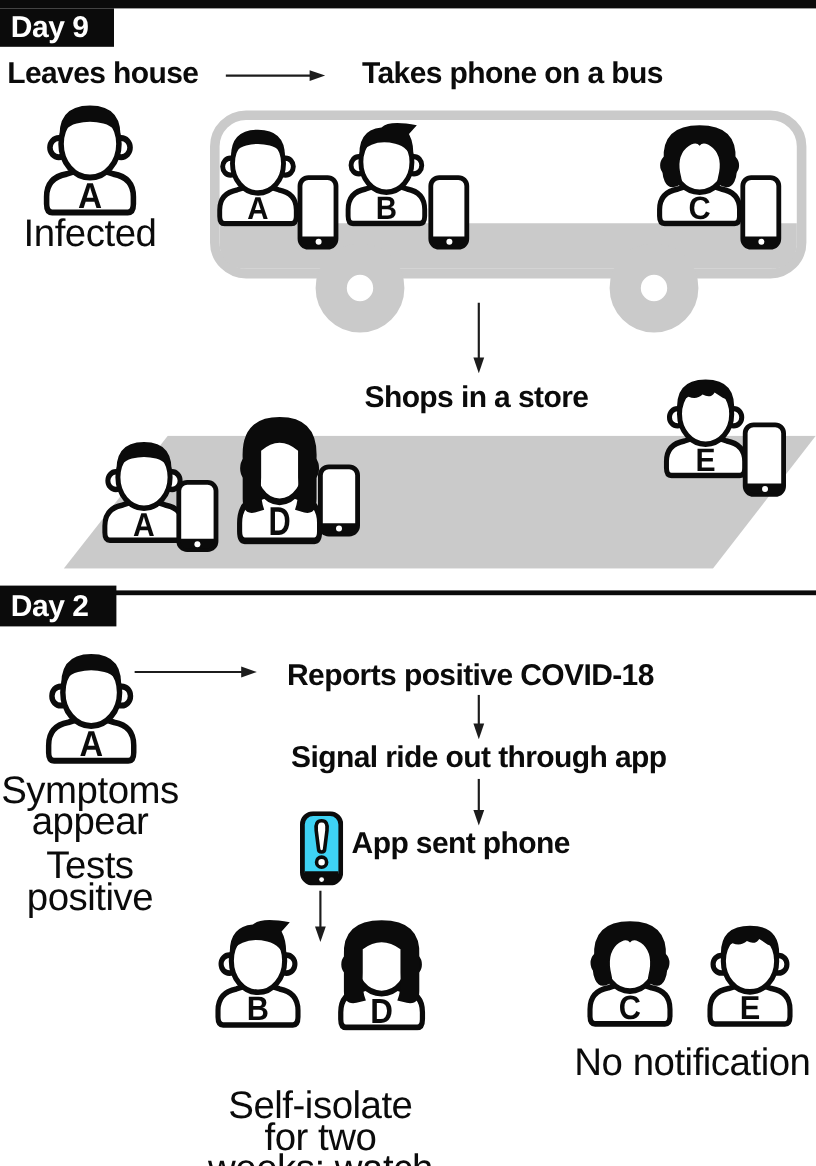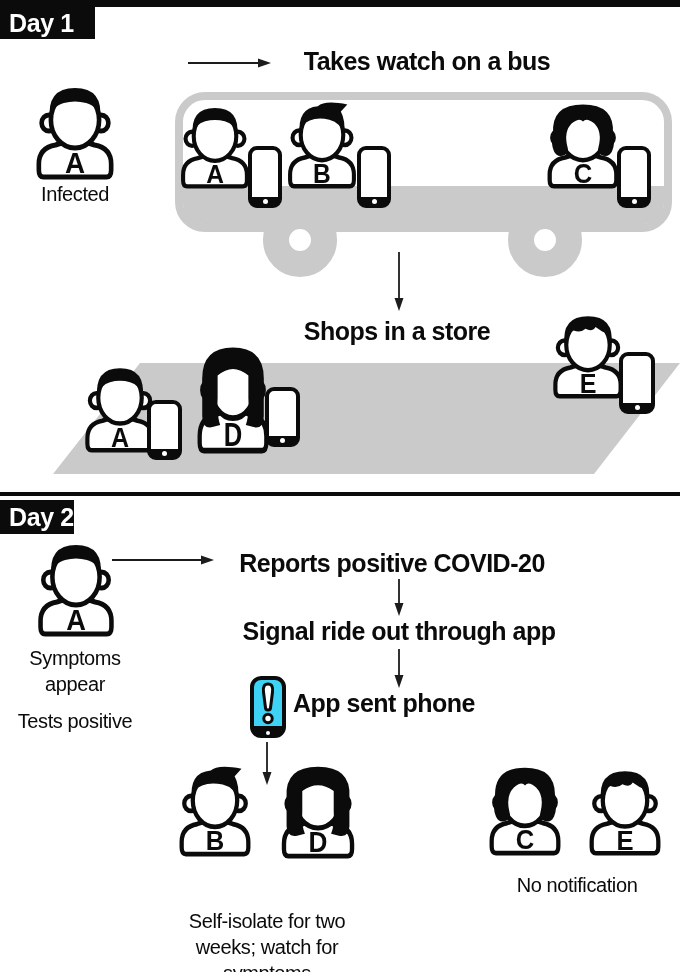--- a/index.html
+++ b/index.html
@@ -5,21 +5,21 @@
   html,body{margin:0;padding:0;background:#fff;}
   #stage{position:relative;width:680px;height:972px;background:#fff;overflow:hidden;
          font-family:"Liberation Sans","DejaVu Sans",sans-serif;color:#0b0b0b;}
   
   .daystrip{position:absolute;left:0;width:680px;background:#0b0b0b;}
   .daybox{position:absolute;left:0;background:#0b0b0b;color:#fff;display:flex;align-items:center;
           font-weight:700;font-size:25px;letter-spacing:-0.4px;padding-left:9px;box-sizing:border-box;}
   
   .h{position:absolute;font-weight:700;font-size:25px;letter-spacing:-0.5px;white-space:nowrap;}
   .h.center{transform:translateX(-50%);}
-  .cap{position:absolute;font-size:20px;line-height:26px;letter-spacing:-0.4px;text-align:center;}
+  .cap{position:absolute;font-size:32px;line-height:26px;letter-spacing:-0.4px;text-align:center;}
   .cap.nowrap{white-space:nowrap;transform:translateX(-50%);}
   
   .bus{position:absolute;left:175px;top:92px;width:497px;height:140px;border:8px solid #cacaca;
        border-radius:30px;box-sizing:border-box;background:#fff;}
   .busband{position:absolute;left:0;right:0;bottom:0;height:38px;background:#cacaca;border-radius:0 0 20px 20px;}
   .wheel{position:absolute;width:74px;height:74px;border-radius:50%;border:26px solid #cacaca;
          background:#fff;box-sizing:border-box;}
   
   .floor{position:absolute;left:0;top:363px;width:680px;height:111px;background:#cacaca;
          clip-path:polygon(140px 0,680px 0,594px 111px,53px 111px);}
@@ -43,30 +43,31 @@
   .arrow line{stroke:#1c1c1c;stroke-width:1.8;}
   .arrow path{fill:#1c1c1c;}
 </style>
 </head>
 <body>
 
 <div id="stage">
 
   <div class="daystrip" style="top:0;height:7px"></div>
   <div class="daybox" style="top:7px;width:95px;height:32px">
-    <span>Day 1</span>
-  </div>
-
+    <span>Day 9</span>
+  </div>
+
+  <div class="h" style="left:6px;top:47px">Leaves house</div>
 
   <svg class="arrow" style="left:188px;top:56px" width="85" height="14">
     <line x1="0" y1="7" x2="72" y2="7"></line>
       <path d="M70,2.5 L83,7 L70,11.5 Z"></path>
   </svg>
 
-  <div class="h center" style="left:427px;top:47px">Takes watch on a bus</div>
+  <div class="h center" style="left:427px;top:47px">Takes phone on a bus</div>
 
   <div class="person" style="left:24px;top:80px;width:102px;height:100px">
       <svg viewBox="0 0 110 100" preserveAspectRatio="none">
         <circle class="skin" cx="27" cy="43" r="8"></circle>
         <circle class="skin" cx="83" cy="43" r="8"></circle>
         <path class="skin" d="M21,97 Q16,97 16,90 V84 Q16,68 34,65 L44,62 V53 H66 V62 L76,65 Q94,68 94,84 V90 Q94,97 89,97 Z"></path>
         <ellipse class="skin" cx="55" cy="40" rx="26" ry="28"></ellipse>
         <path class="hair" d="M28,40 Q24,8 55,8 Q86,8 82,40 Q80,26 67,23 Q55,20 43,23 Q30,26 28,40 Z"></path>
         <text class="plabel" x="55" y="93">A</text>
       </svg>
@@ -154,21 +155,21 @@
         <circle class="skin" cx="83" cy="43" r="8"></circle>
         <path class="skin" d="M21,97 Q16,97 16,90 V84 Q16,68 34,65 L44,62 V53 H66 V62 L76,65 Q94,68 94,84 V90 Q94,97 89,97 Z"></path>
         <ellipse class="skin" cx="55" cy="40" rx="26" ry="28"></ellipse>
         <path class="hair" d="M27,40 Q23,8 55,8 Q87,8 83,40 Q81,27 72,25 L64,20 Q60,26 52,22 Q46,27 38,24 Q29,27 27,40 Z"></path>
         <text class="plabel" x="55" y="93">E</text>
       </svg>
     </div>
   <div class="phone" style="left:619px;top:352px;width:36px;height:62px"></div>
 
   <div class="daystrip" style="top:492px;height:4px"></div>
-  <div class="daybox" style="top:500px;width:74px;height:34px">
+  <div class="daybox" style="top:488px;width:97px;height:34px">
     <span>Day 2</span>
   </div>
 
   <div class="person" style="left:26px;top:537px;width:100px;height:100px">
       <svg viewBox="0 0 110 100" preserveAspectRatio="none">
         <circle class="skin" cx="27" cy="43" r="8"></circle>
         <circle class="skin" cx="83" cy="43" r="8"></circle>
         <path class="skin" d="M21,97 Q16,97 16,90 V84 Q16,68 34,65 L44,62 V53 H66 V62 L76,65 Q94,68 94,84 V90 Q94,97 89,97 Z"></path>
         <ellipse class="skin" cx="55" cy="40" rx="26" ry="28"></ellipse>
         <path class="hair" d="M28,40 Q24,8 55,8 Q86,8 82,40 Q80,26 67,23 Q55,20 43,23 Q30,26 28,40 Z"></path>
@@ -176,21 +177,21 @@
       </svg>
     </div>
   <div class="cap" style="left:10px;top:708px;width:130px">Tests positive</div>
   <div class="cap" style="left:0px;top:645px;width:150px">Symptoms appear</div>
 
   <svg class="arrow" style="left:112px;top:553px" width="104" height="14">
     <line x1="0" y1="7" x2="91" y2="7"></line>
       <path d="M89,2.5 L102,7 L89,11.5 Z"></path>
   </svg>
 
-  <div class="h center" style="left:392px;top:549px">Reports positive COVID-20</div>
+  <div class="h center" style="left:392px;top:549px">Reports positive COVID-18</div>
 
   <svg class="arrow" style="left:392px;top:579px" width="14" height="38">
     <line x1="7" y1="0" x2="7" y2="26"></line>
       <path d="M2.5,24 L7,37 L11.5,24 Z"></path>
   </svg>
 
   <div class="h center" style="left:399px;top:617px">Signal ride out through app</div>
 
   <svg class="arrow" style="left:392px;top:649px" width="14" height="40">
     <line x1="7" y1="0" x2="7" y2="28"></line>

